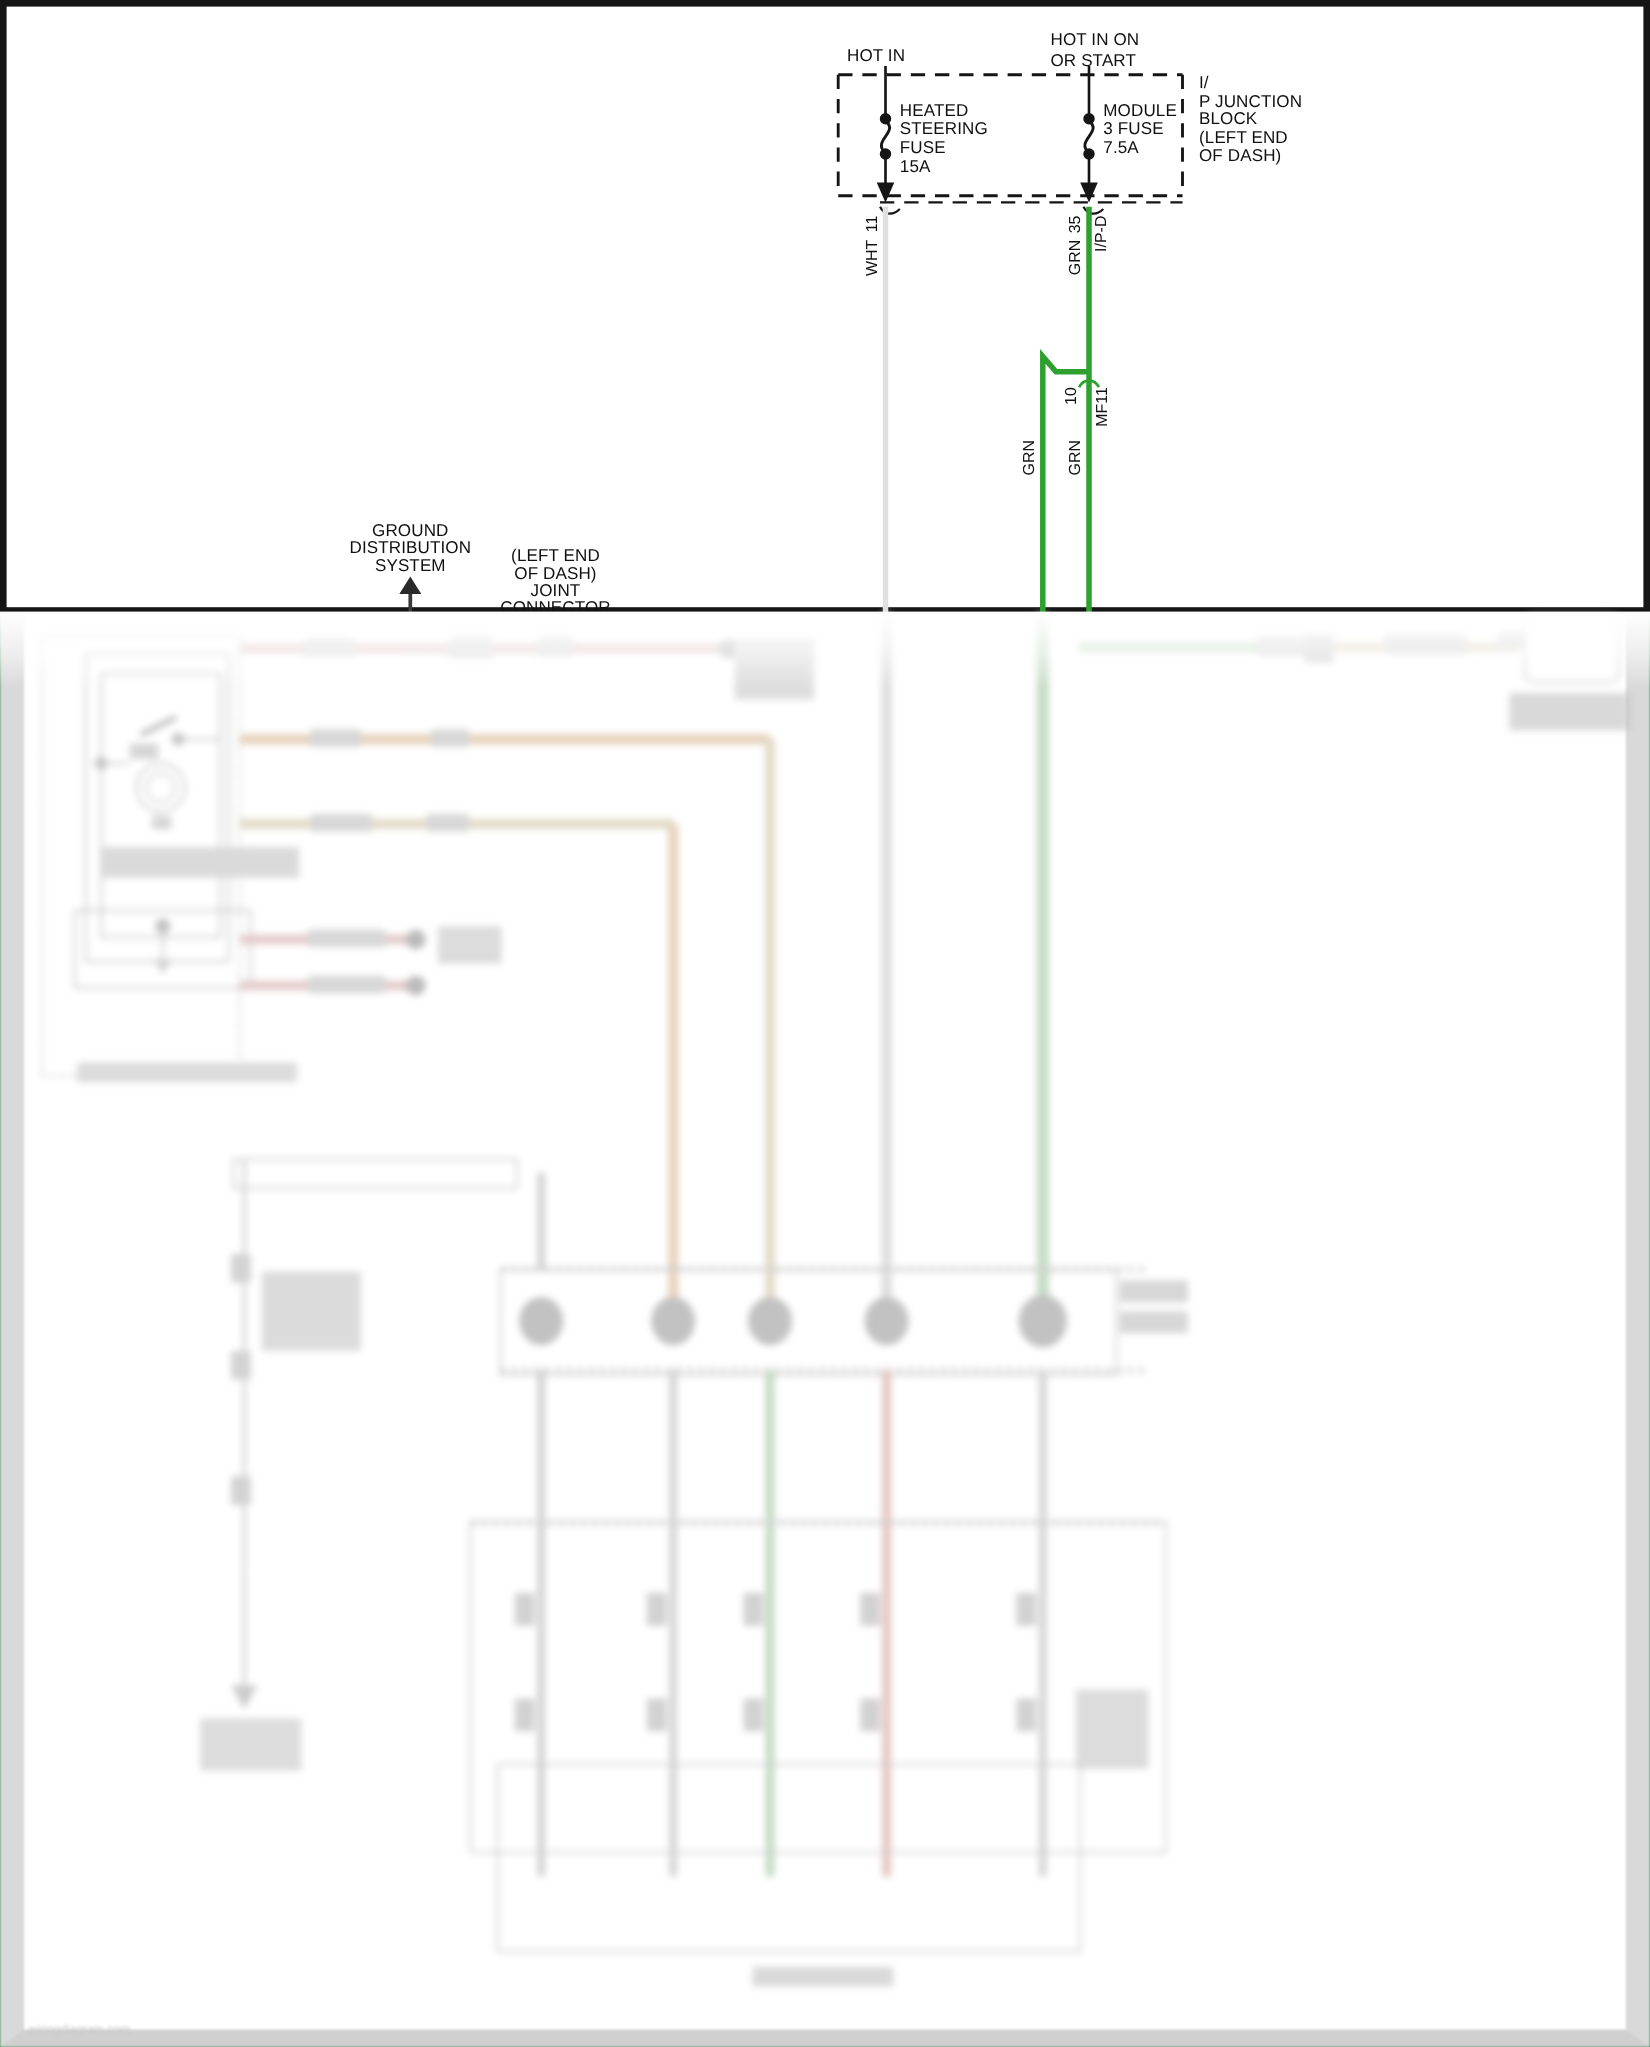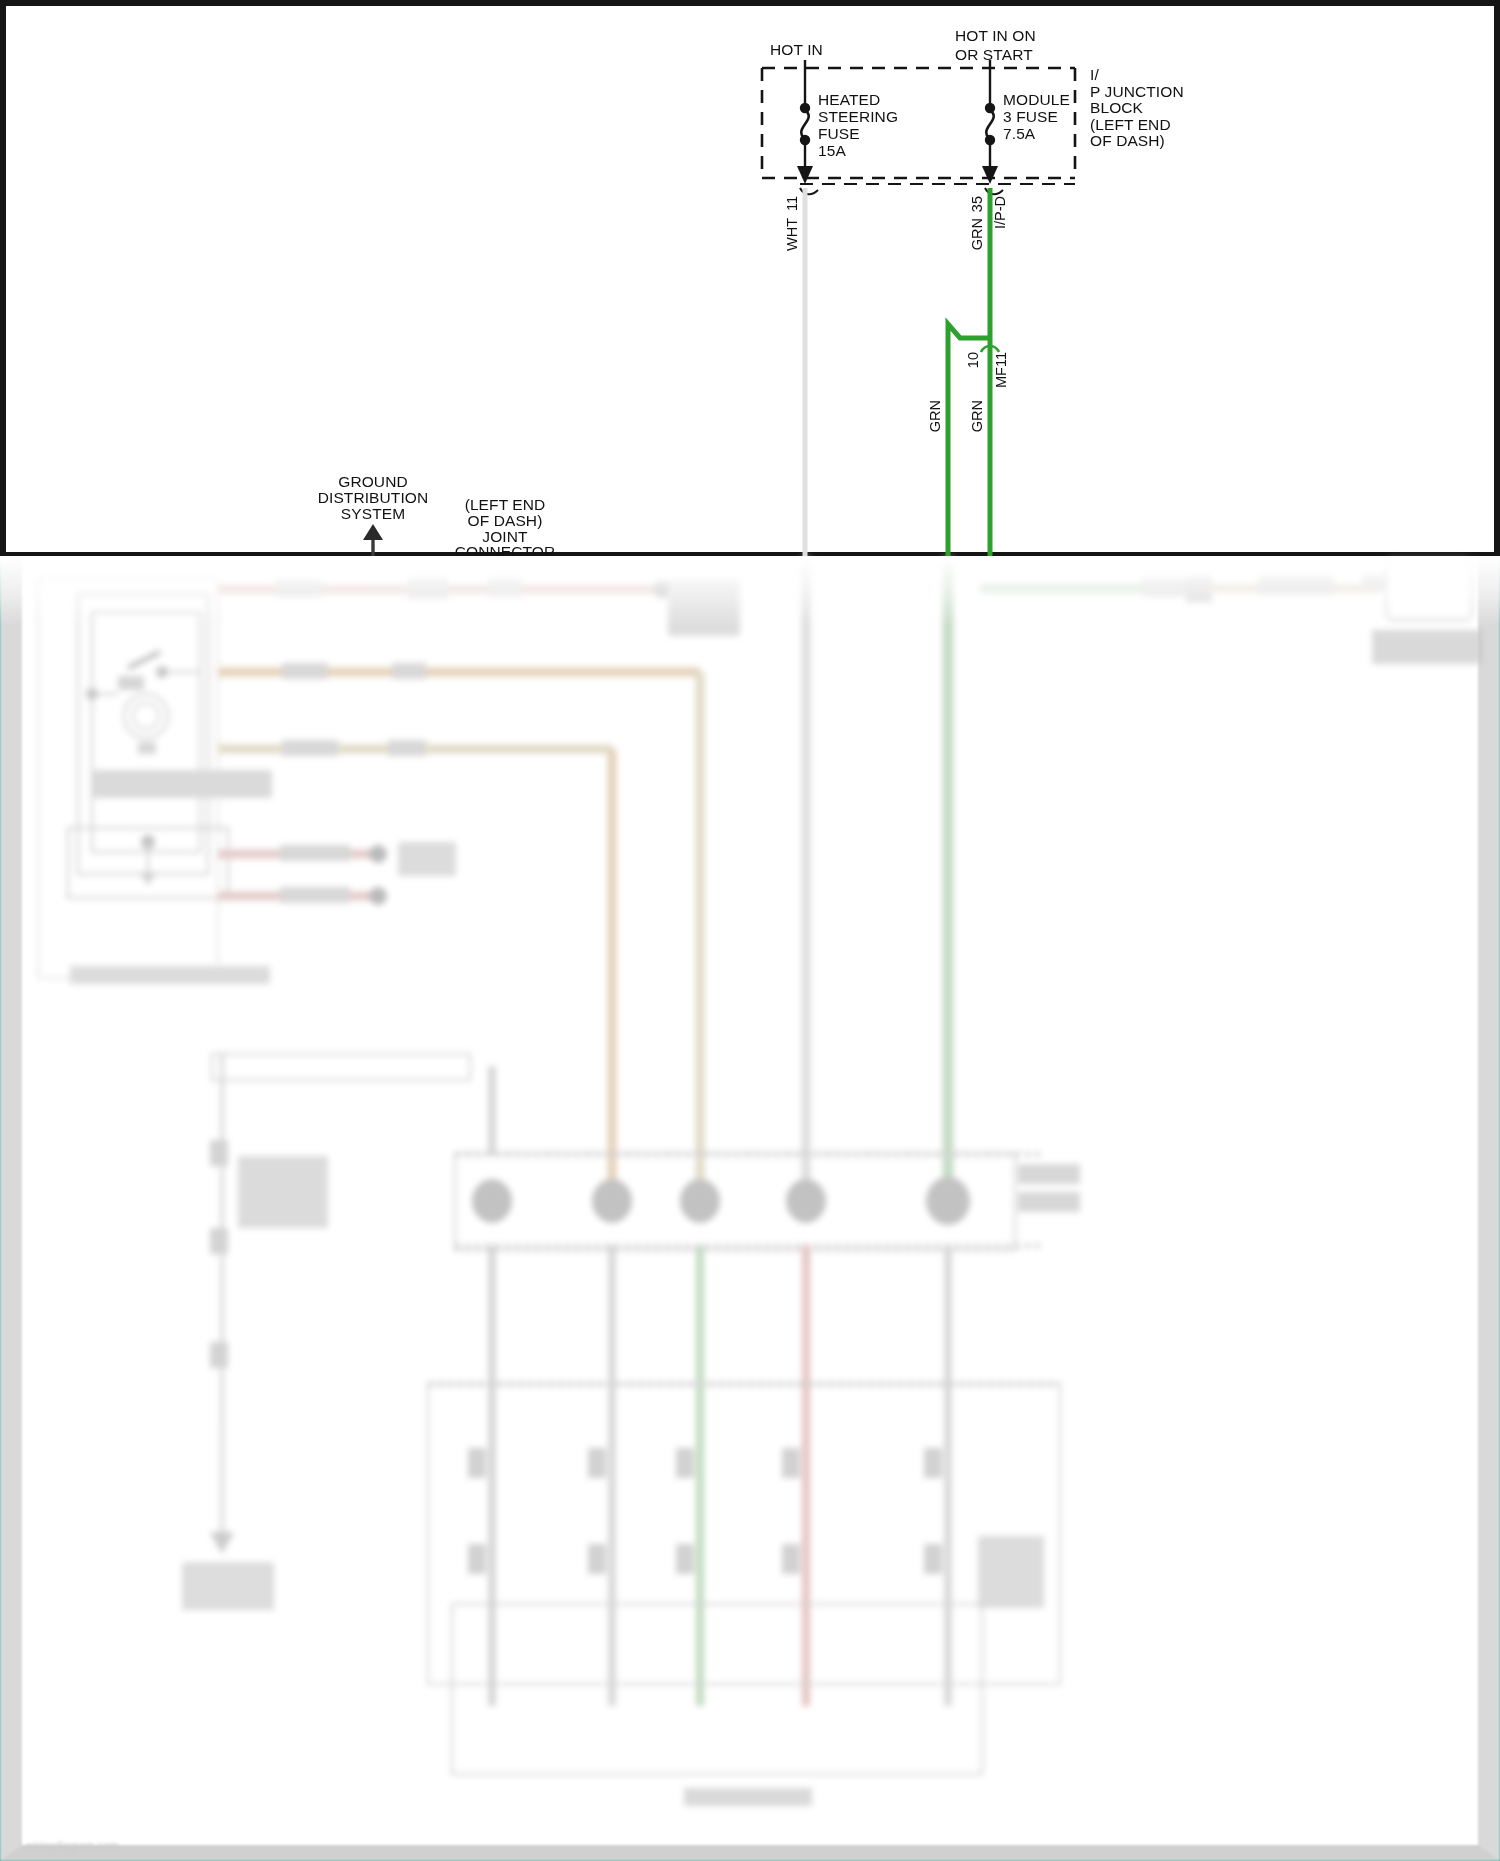--- a/index.html
+++ b/index.html
@@ -3,21 +3,21 @@
 <meta charset="utf-8">
 <title>Wiring Diagram</title>
 <style>
   html,body{margin:0;padding:0;background:#ffffff;}
   body{font-family:"Liberation Sans", sans-serif;}
 
   #page{
     position:relative;
     width:1500px;
     height:1861px;
-    background:#14b8a6;
+    background:#15803d;
     overflow:hidden;
   }
 
   
   #frame-top{
     position:absolute; left:0; top:0; width:1500px; height:558px;
     border:6px solid #151515;
     box-sizing:border-box;
     background:#ffffff;
     z-index:2;

